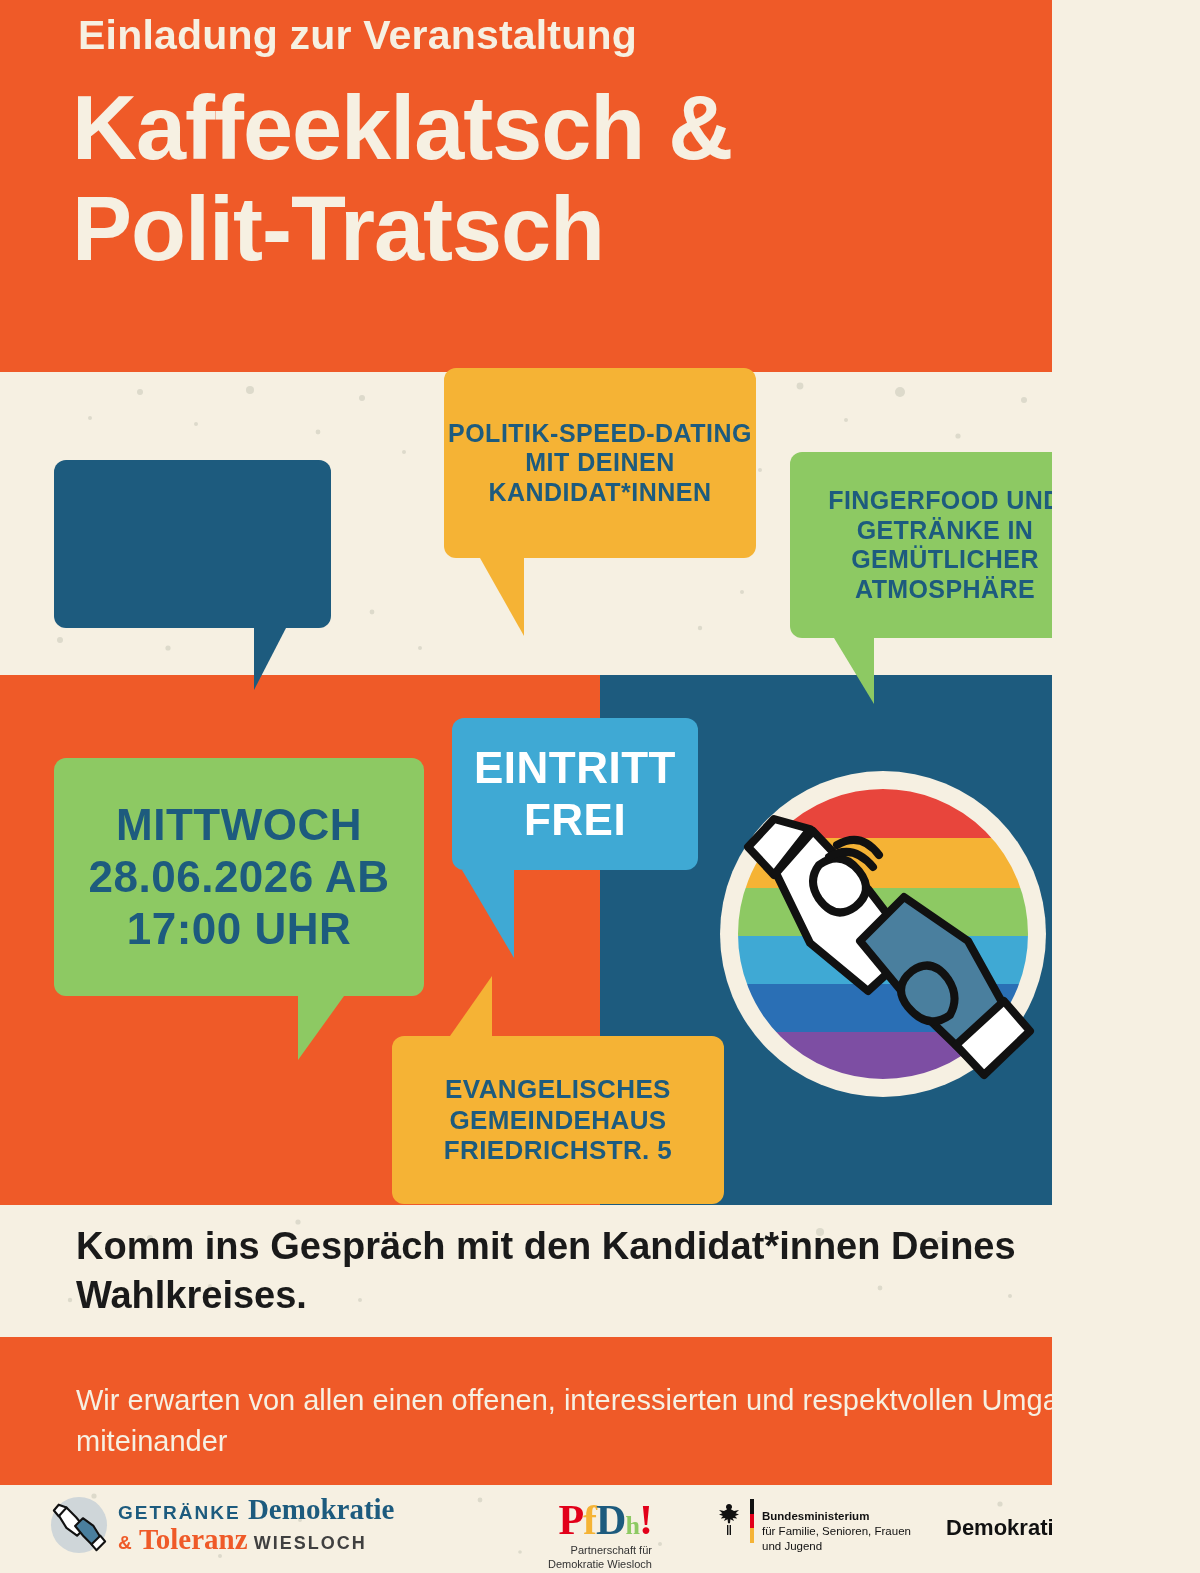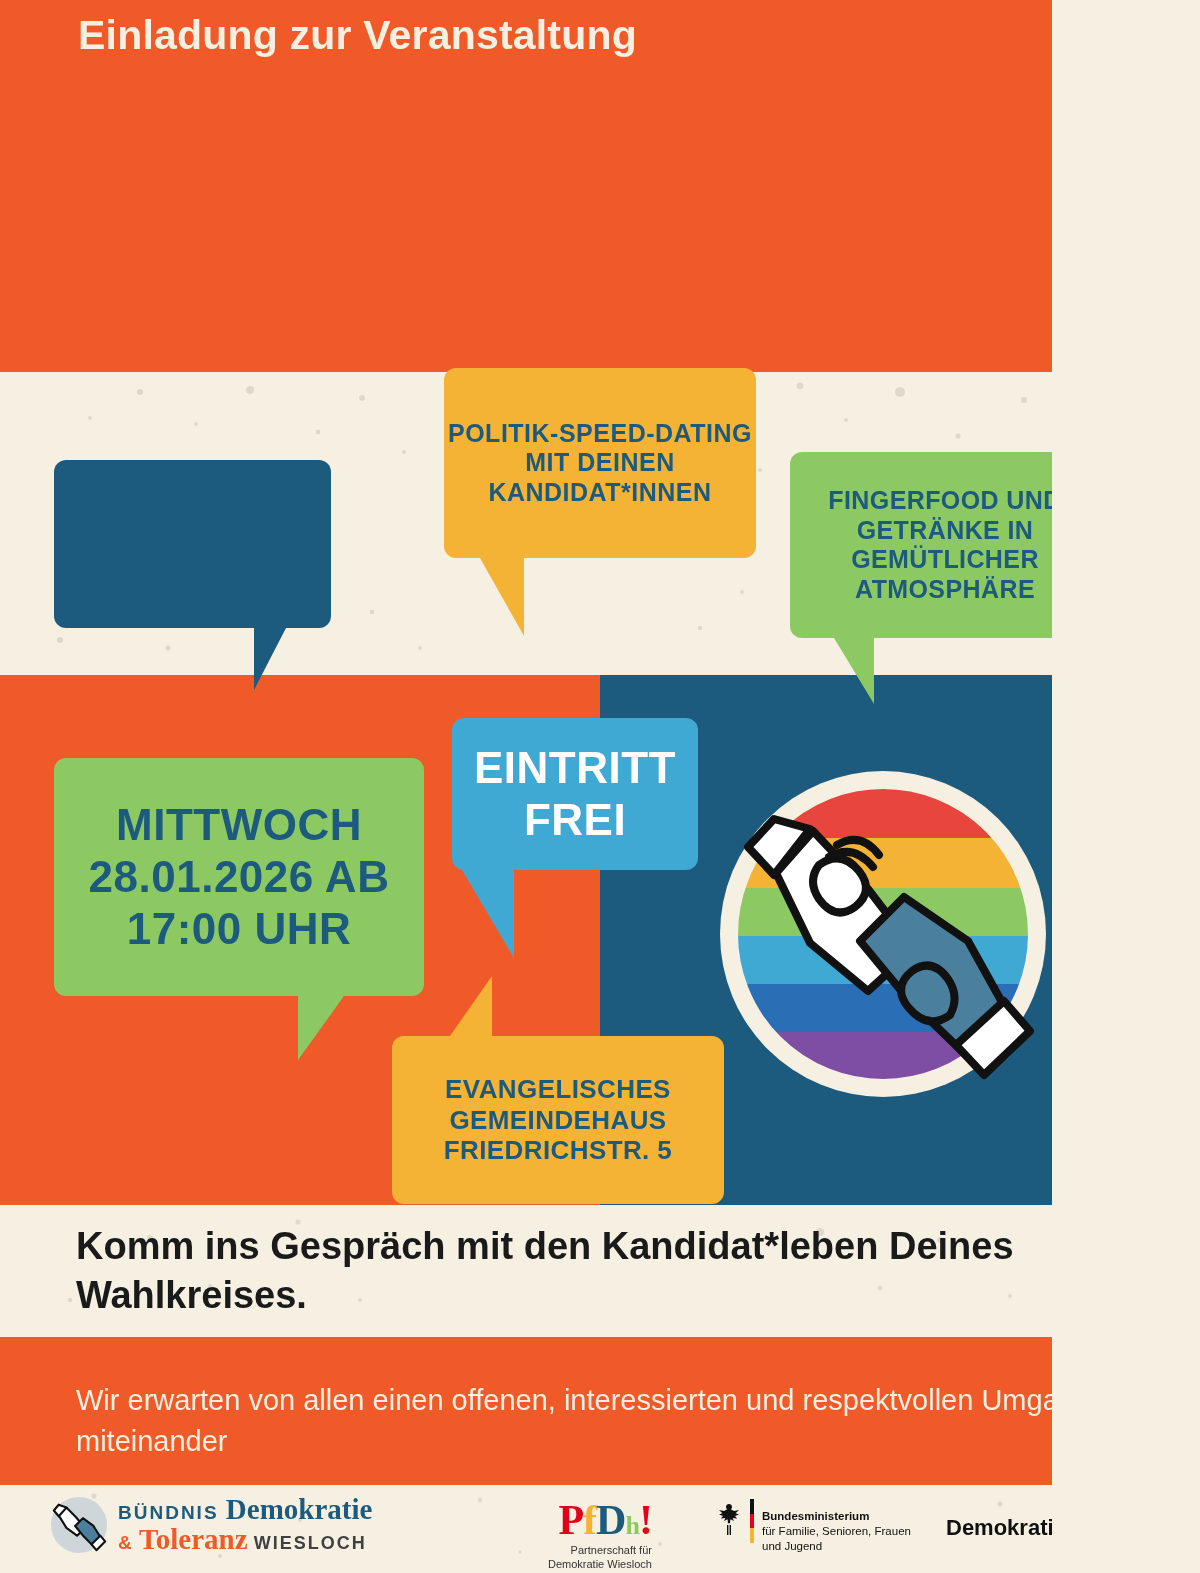--- a/index.html
+++ b/index.html
@@ -398,37 +398,41 @@
         <circle cx="480" cy="1500" r="2.4"></circle>
       <circle cx="660" cy="1544" r="2"></circle>
         <circle cx="1000" cy="1504" r="2.6"></circle>
         <circle cx="1150" cy="1548" r="2"></circle>
       <circle cx="520" cy="1552" r="1.8"></circle>
         <circle cx="220" cy="1556" r="2"></circle>
     </g>
   </svg>
 
   <div class="kicker">Einladung zur Veranstaltung</div>
+  <div class="title">
+    <span class="l1">Kaffeeklatsch &amp;</span>
+    <span class="l2">Polit-Tratsch</span>
+  </div>
 
   <div class="bubble b-info">
     <span class="tail"></span>
   </div>
 
   <div class="bubble b-speed">
     <span>POLITIK-SPEED-DATING MIT DEINEN KANDIDAT*INNEN</span>
     <span class="tail"></span>
   </div>
 
   <div class="bubble b-food">
     <span>FINGERFOOD UND GETRÄNKE IN GEMÜTLICHER ATMOSPHÄRE</span>
     <span class="tail"></span>
   </div>
 
   <div class="bubble b-date">
-    <span>MITTWOCH 28.01.2026 AB 17:00 UHR</span>
+    <span>MITTWOCH 28.06.2026 AB 17:00 UHR</span>
     <span class="tail"></span>
   </div>
 
   <div class="bubble b-free">
     <span>EINTRITT FREI</span>
     <span class="tail"></span>
   </div>
 
   <div class="bubble b-addr">
     <span>EVANGELISCHES GEMEINDEHAUS FRIEDRICHSTR. 5</span>
@@ -458,38 +462,38 @@
       <path d="M111 88 q24 -14 44 10" fill="none"></path>
 
       <path d="M250 288 L290 244 L250 172 L186 128 L142 172 L190 230 Z" fill="#4a7f9e"></path>
       <path d="M232 246 q-22 16 -42 -8 q-16 -20 4 -36 q20 -14 36 8 q12 18 2 36 Z" fill="#4a7f9e"></path>
 
       <path d="M238 276 L286 232 L312 262 L266 306 Z" fill="#ffffff"></path>
       <path d="M56 106 L30 78 L56 50 L92 60 Z" fill="#ffffff"></path>
     </g>
   </svg>
 
-  <div class="cta">Komm ins Gespräch mit den Kandidat*leben Deines Wahlkreises.</div>
+  <div class="cta">Komm ins Gespräch mit den Kandidat*innen Deines Wahlkreises.</div>
   <div class="note">Wir erwarten von allen einen offenen, interessierten und respektvollen Umgang miteinander</div>
 
   <div class="footer-row">
 
     <div class="logo-bdt">
       <svg class="bdt-mark" viewBox="0 0 60 60">
         <circle cx="30" cy="30" r="29" fill="#cfd6d9"></circle>
         <g stroke="#111" stroke-width="2.2" stroke-linejoin="round">
           <path d="M17 12 L9 20 L17 33 L28 41 L36 33 L27 22 Z" fill="#ffffff"></path>
           <path d="M45 52 L53 44 L45 31 L34 23 L26 31 L35 42 Z" fill="#4a7f9e"></path>
           <path d="M43 50 L52 41 L57 47 L48 56 Z" fill="#ffffff"></path>
           <path d="M9 21 L4 15 L9 9 L17 12 Z" fill="#ffffff"></path>
         </g>
       </svg>
       <div class="bdt-text">
         <div class="bdt-l1">
-          <span>BÜNDNIS</span>
+          <span>GETRÄNKE</span>
           <b>Demokratie</b>
         </div>
         <div class="bdt-l2">
           <span>&amp;</span>
           <b>Toleranz</b>
           <span class="city">WIESLOCH</span>
         </div>
       </div>
     </div>
 

